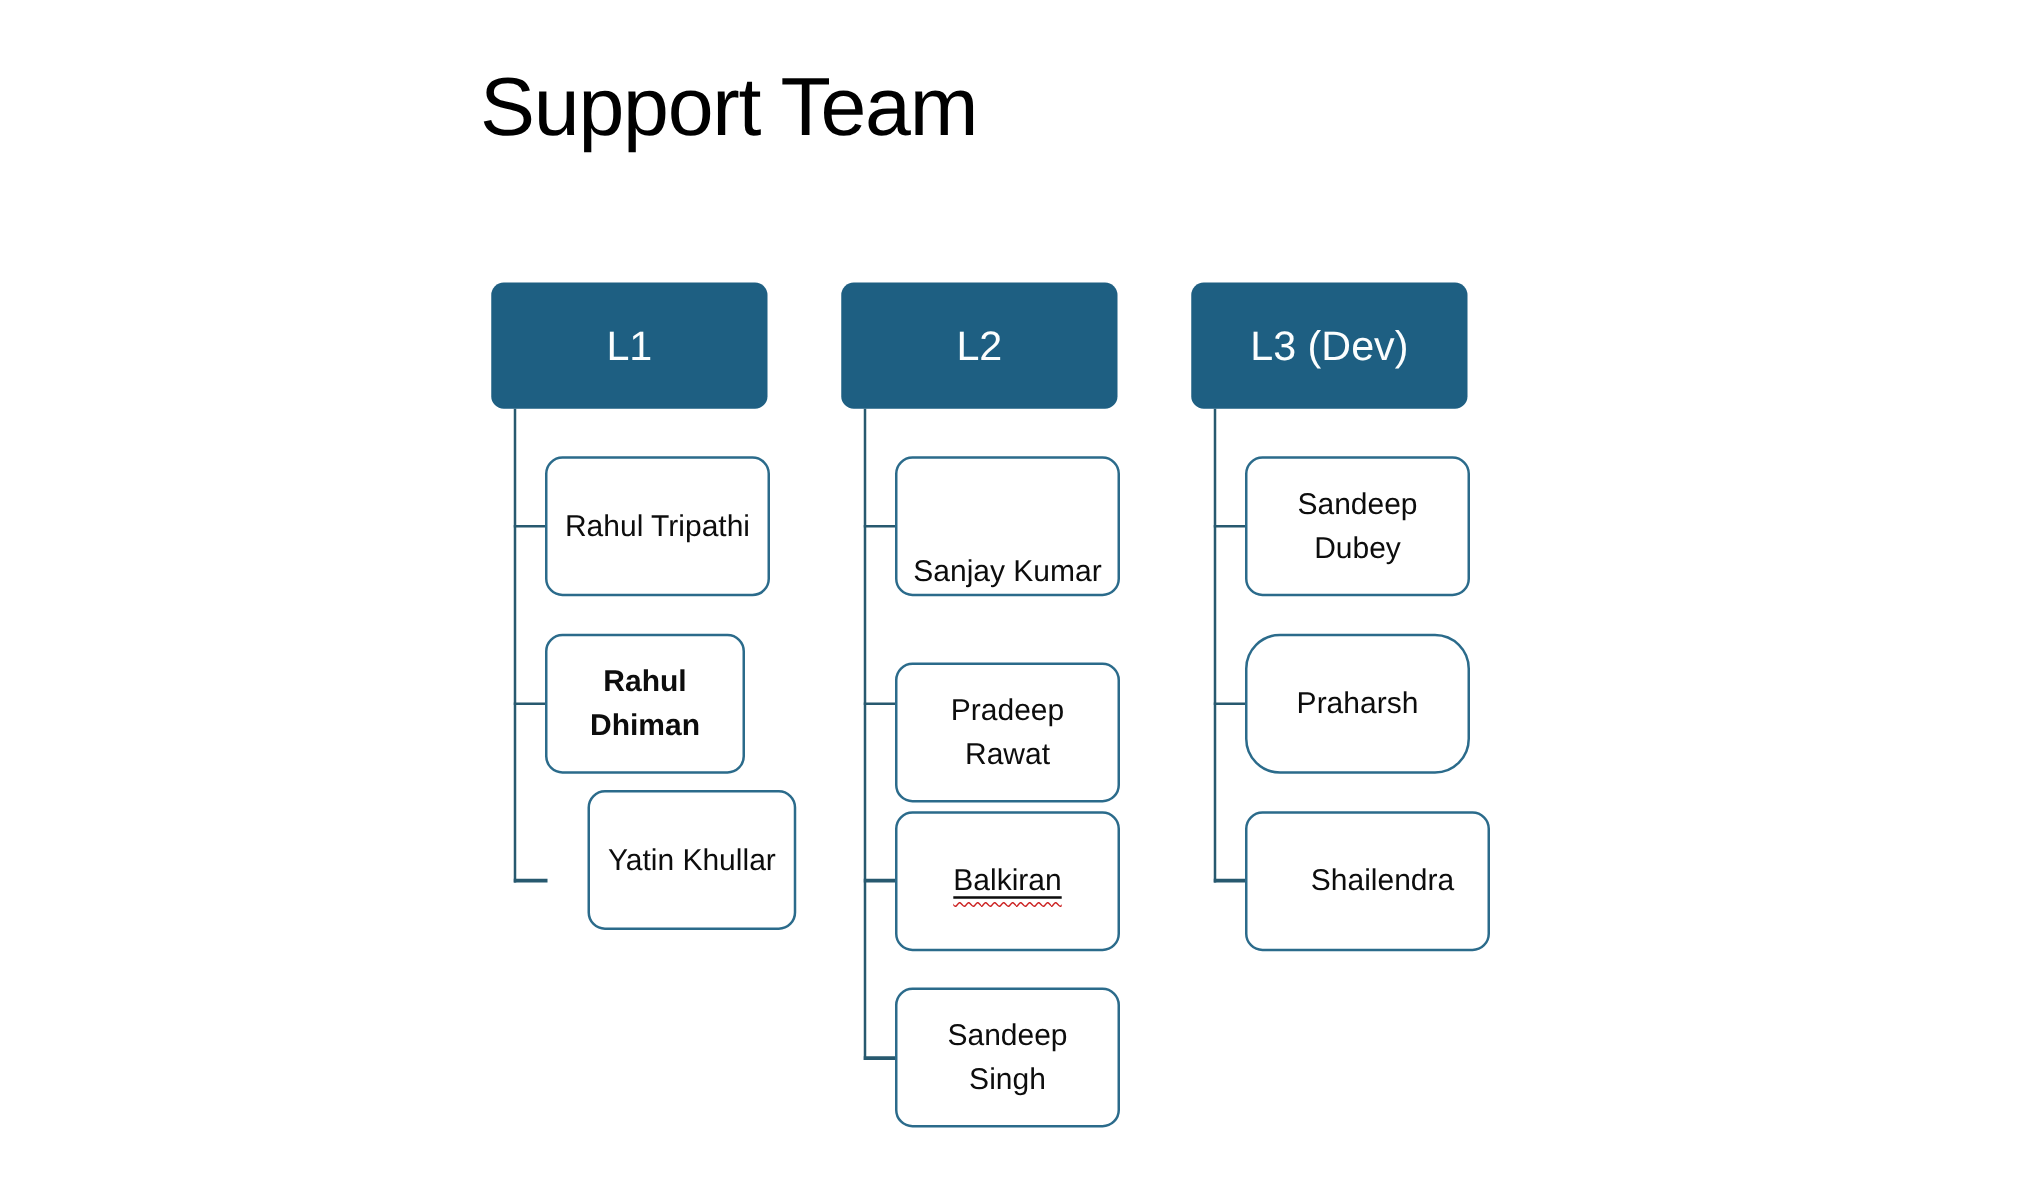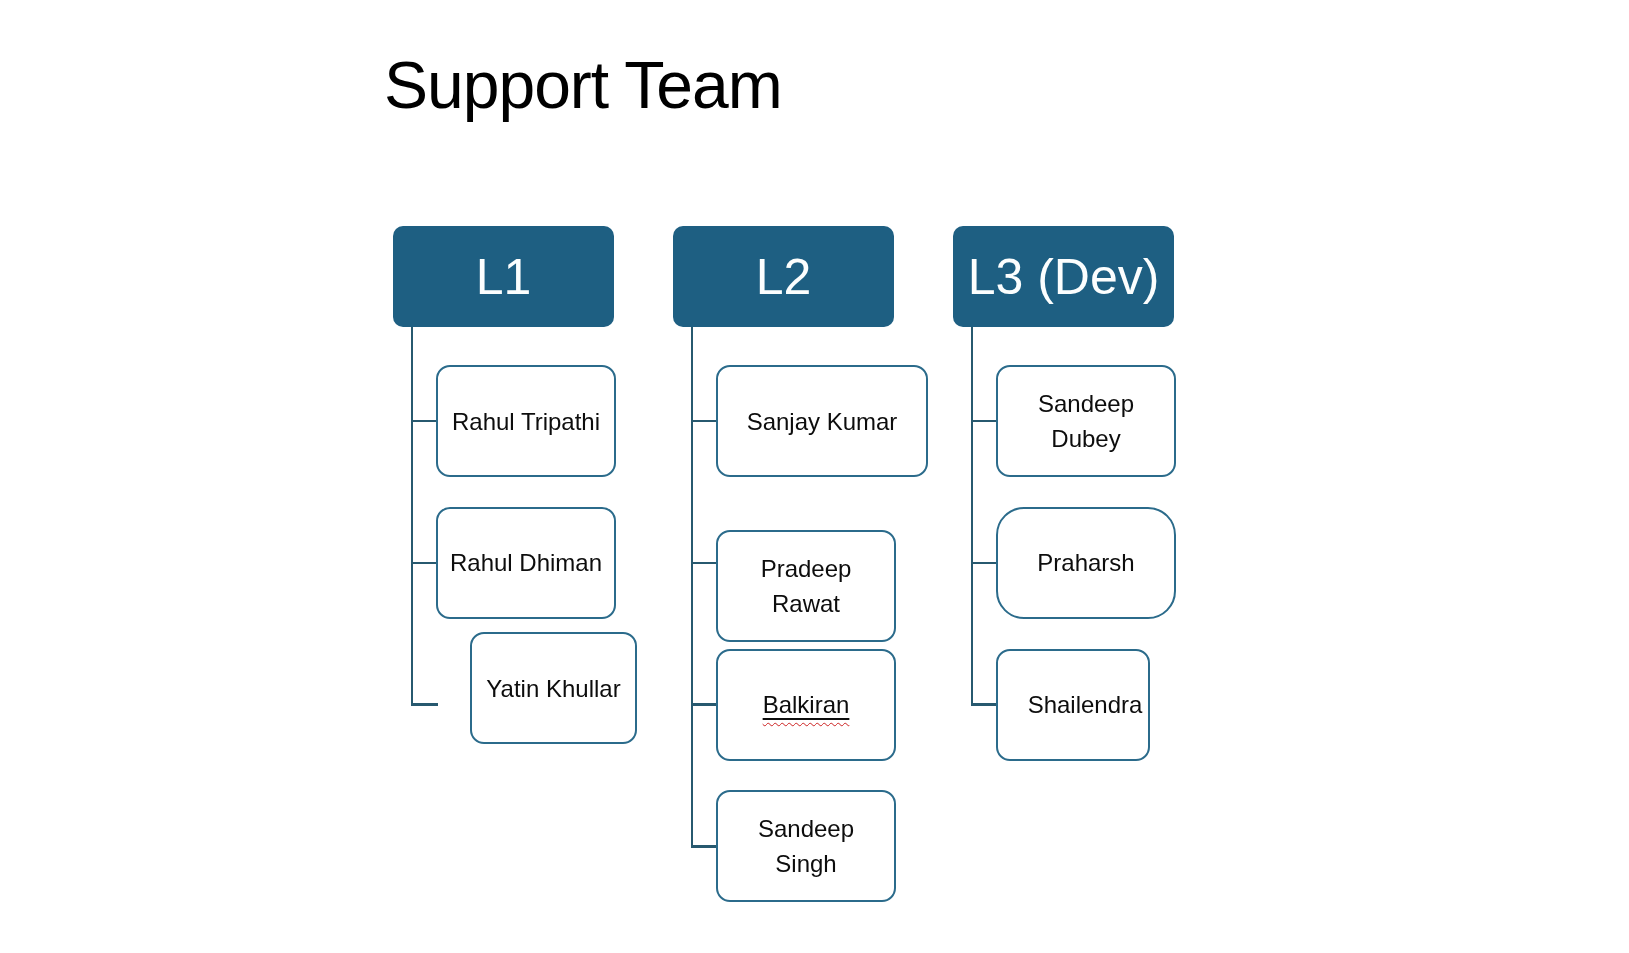--- a/index.html
+++ b/index.html
@@ -32,21 +32,21 @@
     position: absolute;
     box-sizing: border-box;
     background: var(--header-fill, #1E5F82);
     border-radius: 10px;
     display: flex;
     align-items: center;
     justify-content: center;
   }
   .header-label {
     color: var(--header-text, #fff);
-    font-size: 50px;
+    font-size: 33px;
     font-weight: 400;
     white-space: nowrap;
   }
   .member-box {
     position: absolute;
     box-sizing: border-box;
     background: #ffffff;
     border: 2.5px solid var(--member-border, #2B6B8B);
     border-radius: 14px;
     display: flex;
@@ -83,33 +83,33 @@
   <div id="chart">
       <div class="header-box" style="left: 393px; top: 226px; width: 221px; height: 101px;">
         <span class="header-label">L1</span>
       </div>
       <div class="connector-vline" style="left: 410.75px; top: 327px; width: 2.5px; height: 378.85px;"></div>
       <div class="connector-stub" style="left: 410.75px; top: 419.75px; width: 27.25px; height: 2.5px;"></div>
       <div class="member-box" style="left: 436px; top: 365px; width: 180px; height: 112px;">
         <span class="member-name">Rahul Tripathi</span>
       </div>
       <div class="connector-stub" style="left: 410.75px; top: 561.55px; width: 27.25px; height: 2.5px;"></div>
-      <div class="member-box" style="left: 436px; top: 506.8px; width: 180px; height: 112px;">
+      <div class="member-box" style="left: 436px; top: 506.8px; width: 160px; height: 112px; font-weight: bold;">
         <span class="member-name">Rahul Dhiman</span>
       </div>
       <div class="connector-stub" style="left: 410.75px; top: 703.35px; width: 27.25px; height: 2.5px;"></div>
       <div class="member-box" style="left: 436px; top: 632px; width: 167px; height: 112px; margin-left: 34px;">
         <span class="member-name">Yatin Khullar</span>
       </div>
       <div class="header-box" style="left: 673px; top: 226px; width: 221px; height: 101px;">
         <span class="header-label">L2</span>
       </div>
       <div class="connector-vline" style="left: 690.75px; top: 327px; width: 2.5px; height: 520.65px;"></div>
       <div class="connector-stub" style="left: 690.75px; top: 419.75px; width: 27.25px; height: 2.5px;"></div>
-      <div class="member-box" style="left: 716px; top: 365px; width: 212px; height: 112px;">
+      <div class="member-box" style="left: 716px; top: 365px; width: 180px; height: 112px; align-items: flex-end;">
         <span class="member-name">Sanjay Kumar</span>
       </div>
       <div class="connector-stub" style="left: 690.75px; top: 561.55px; width: 27.25px; height: 2.5px;"></div>
       <div class="member-box" style="left: 716px; top: 506.8px; width: 180px; height: 112px; margin-top: 23px;">
         <span class="member-name">Pradeep Rawat</span>
       </div>
       <div class="connector-stub" style="left: 690.75px; top: 703.35px; width: 27.25px; height: 2.5px;"></div>
       <div class="member-box" style="left: 716px; top: 648.6px; width: 180px; height: 112px;">
         <span class="member-name"><span class="u-solid"><span class="u-wavy">Balkiran</span></span></span>
       </div>
@@ -123,17 +123,17 @@
       <div class="connector-vline" style="left: 970.75px; top: 327px; width: 2.5px; height: 378.85px;"></div>
       <div class="connector-stub" style="left: 970.75px; top: 419.75px; width: 27.25px; height: 2.5px;"></div>
       <div class="member-box" style="left: 996px; top: 365px; width: 180px; height: 112px; justify-content: flex-end;">
         <span class="member-name">Sandeep Dubey</span>
       </div>
       <div class="connector-stub" style="left: 970.75px; top: 561.55px; width: 27.25px; height: 2.5px;"></div>
       <div class="member-box" style="left: 996px; top: 506.8px; width: 180px; height: 112px; border-radius: 28px;">
         <span class="member-name">Praharsh</span>
       </div>
       <div class="connector-stub" style="left: 970.75px; top: 703.35px; width: 27.25px; height: 2.5px;"></div>
-      <div class="member-box" style="left: 996px; top: 648.6px; width: 154px; height: 112px; padding-left: 24px;">
+      <div class="member-box" style="left: 996px; top: 648.6px; width: 196px; height: 112px; padding-left: 24px;">
         <span class="member-name">Shailendra</span>
       </div>
     </div>
 </div>
 
 </body></html>

